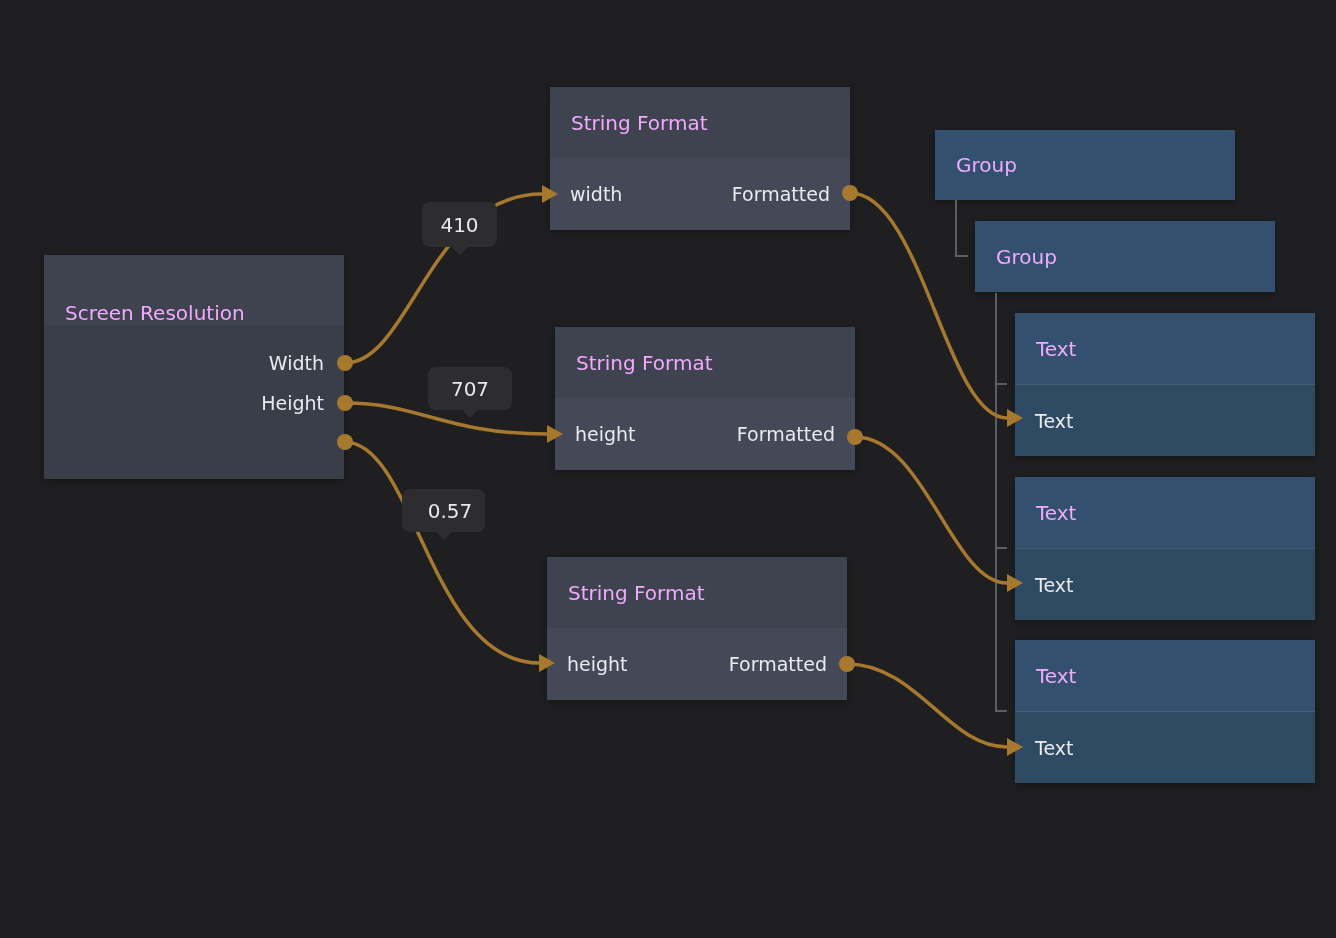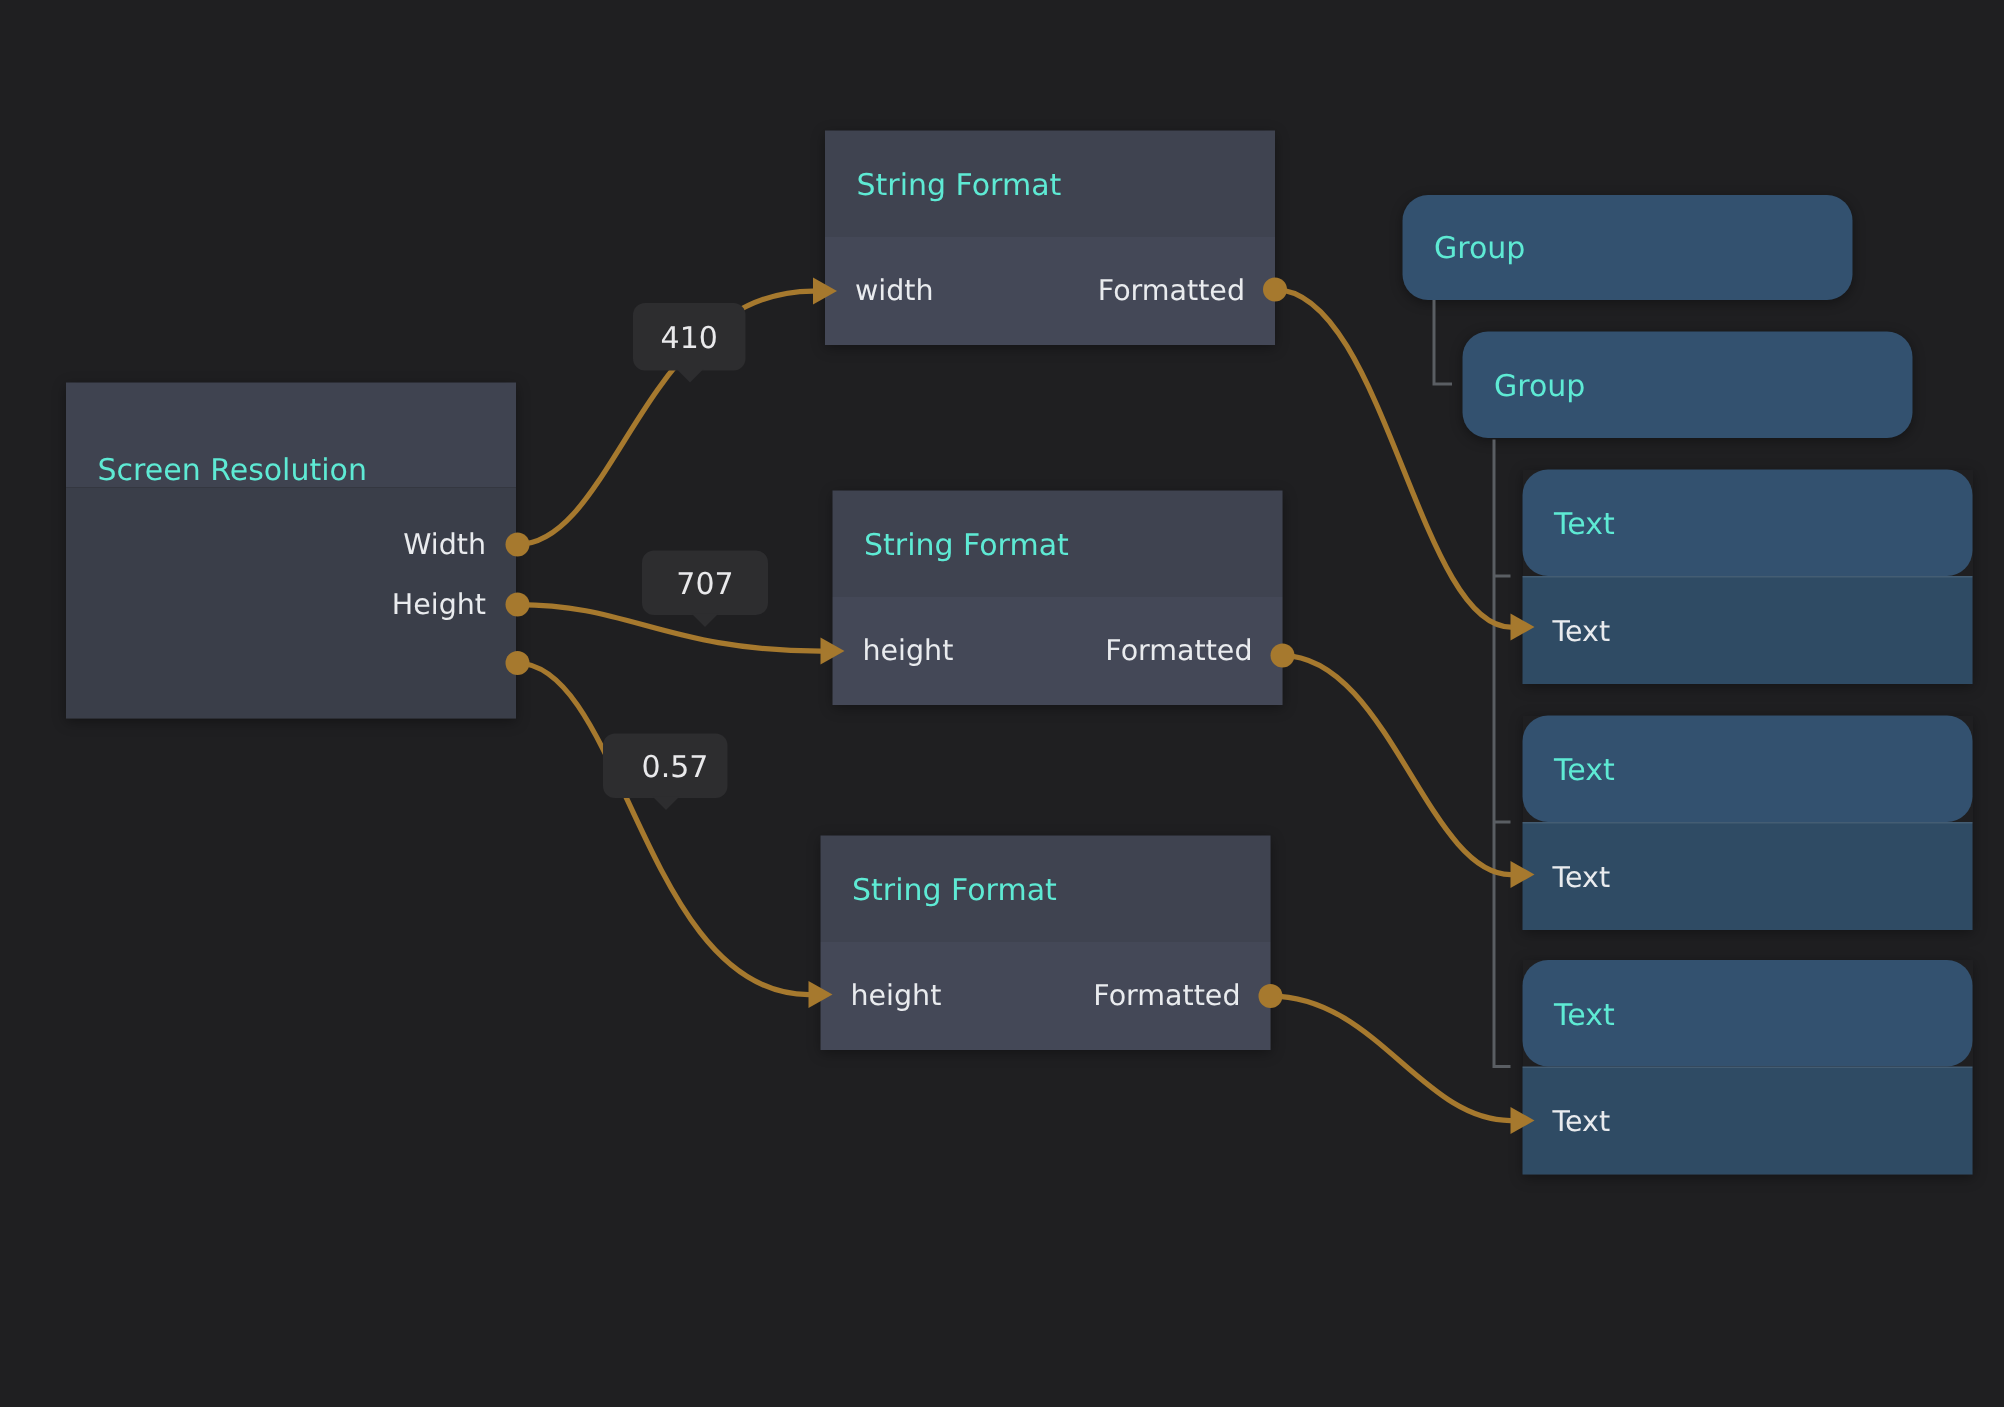--- a/index.html
+++ b/index.html
@@ -3,23 +3,23 @@
 <meta charset="utf-8">
 <style>
   * { margin:0; padding:0; box-sizing:border-box; }
   html,body { width:1336px; height:938px; overflow:hidden; }
   body { background:#1F1F21; font-family:"DejaVu Sans","Liberation Sans",sans-serif; }
 
   .canvas { position:relative; width:1336px; height:938px; background:#1F1F21; }
 
   .node { position:absolute; box-shadow:0 2px 8px rgba(0,0,0,0.35); }
 
-  .hdr { display:flex; align-items:center; padding:0 21px; color:#5eead4; font-size:20px; }
+  .hdr { display:flex; align-items:center; padding:0 21px; color:#f0abfc; font-size:20px; }
   .hdr-gray { background:#3F4350; }
-  .hdr-blue  { background:#33516F;border-radius:17px; }
+  .hdr-blue  { background:#33516F; }
 
   .body-dark  { background:#3A3E49; }
   .body-light { background:#444857; }
   .body-blue  { background:#2F4B64; border-top:1px solid rgba(255,255,255,0.10); }
 
   
   .sr-outputs { padding-top:18px; }
   .sr-row { height:40px; line-height:40px; text-align:right; padding-right:20px;
             color:#E9EBEE; font-size:19px; }
 

